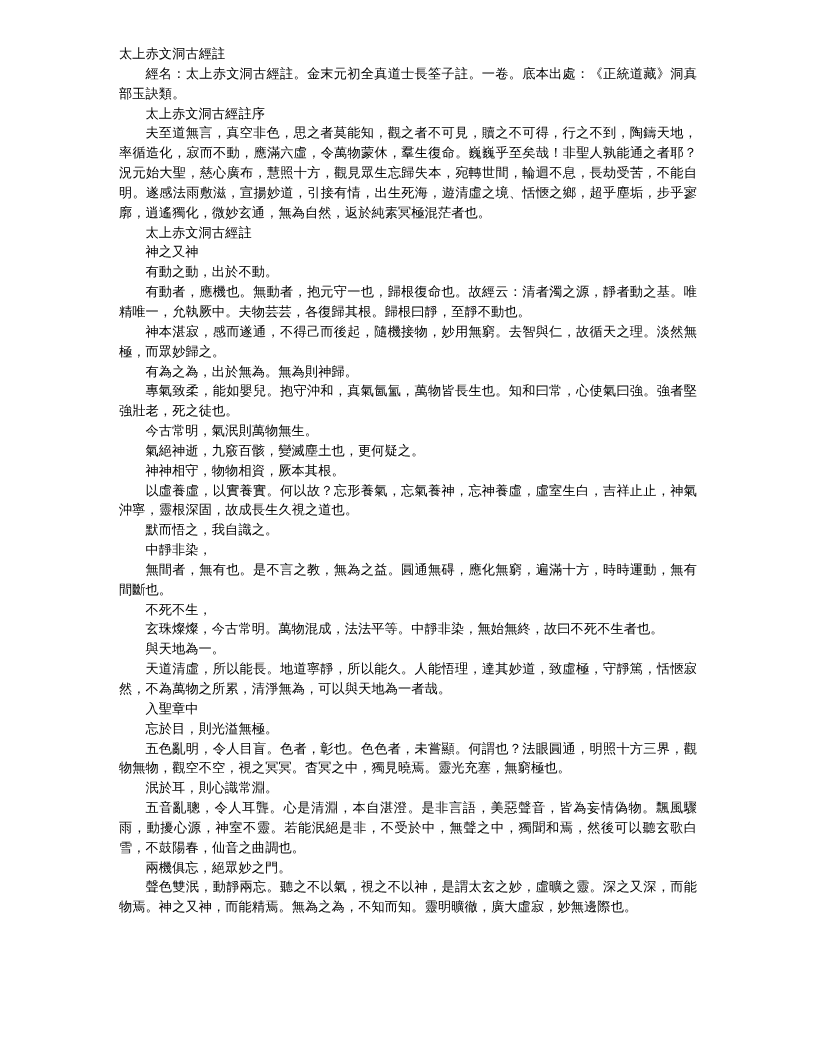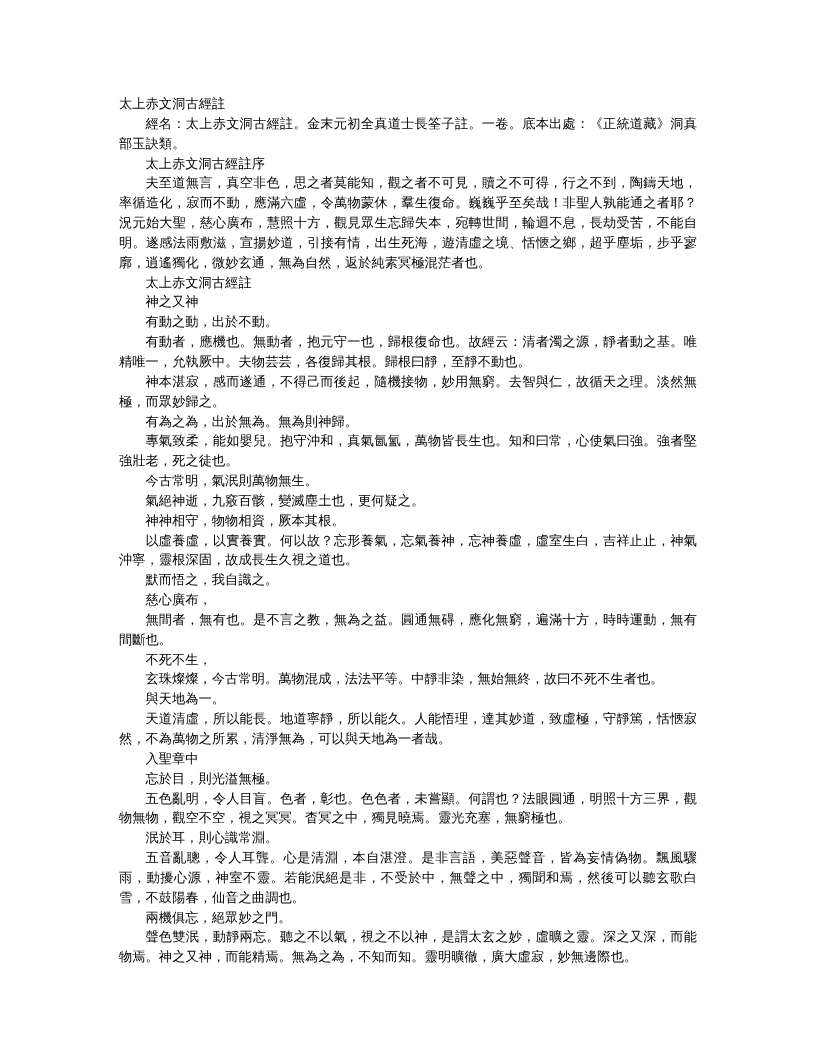--- a/index.html
+++ b/index.html
@@ -11,21 +11,21 @@
     width: 816px;
     height: 1056px;
     font-family: "DejaVu Serif", "Liberation Serif", serif;
     color: #000000;
     -webkit-font-smoothing: none;
   }
   .page {
     box-sizing: border-box;
     width: 816px;
     height: 1056px;
-    padding: 94px 119px 0 119px;
+    padding: 44px 119px 0 119px;
     background: #ffffff;
     position: relative;
   }
   .doc-body {
     width: 578px;
   }
   
   p.para {
     margin: 0;
     padding: 0;
@@ -57,21 +57,21 @@
     <p class="para">有動之動，出於不動。</p>
     <p class="para">有動者，應機也。無動者，抱元守一也，歸根復命也。故經云：清者濁之源，靜者動之基。唯精唯一，允執厥中。夫物芸芸，各復歸其根。歸根曰靜，至靜不動也。</p>
     <p class="para">神本湛寂，感而遂通，不得己而後起，隨機接物，妙用無窮。去智與仁，故循天之理。淡然無極，而眾妙歸之。</p>
     <p class="para">有為之為，出於無為。無為則神歸。</p>
     <p class="para">專氣致柔，能如嬰兒。抱守沖和，真氣氤氳，萬物皆長生也。知和曰常，心使氣曰強。強者堅強壯老，死之徒也。</p>
     <p class="para">今古常明，氣泯則萬物無生。</p>
     <p class="para">氣絕神逝，九竅百骸，變滅塵土也，更何疑之。</p>
     <p class="para">神神相守，物物相資，厥本其根。</p>
     <p class="para">以虛養虛，以實養實。何以故？忘形養氣，忘氣養神，忘神養虛，虛室生白，吉祥止止，神氣沖寧，靈根深固，故成長生久視之道也。</p>
     <p class="para">默而悟之，我自識之。</p>
-    <p class="para">慈心廣布，</p>
+    <p class="para">中靜非染，</p>
     <p class="para">無間者，無有也。是不言之教，無為之益。圓通無碍，應化無窮，遍滿十方，時時運動，無有間斷也。</p>
     <p class="para">不死不生，</p>
     <p class="para">玄珠燦燦，今古常明。萬物混成，法法平等。中靜非染，無始無終，故曰不死不生者也。</p>
     <p class="para">與天地為一。</p>
     <p class="para">天道清虛，所以能長。地道寧靜，所以能久。人能悟理，達其妙道，致虛極，守靜篤，恬愜寂然，不為萬物之所累，清淨無為，可以與天地為一者哉。</p>
     <p class="para">入聖章中</p>
     <p class="para">忘於目，則光溢無極。</p>
     <p class="para">五色亂明，令人目盲。色者，彰也。色色者，未嘗顯。何謂也？法眼圓通，明照十方三界，觀物無物，觀空不空，視之冥冥。杳冥之中，獨見曉焉。靈光充塞，無窮極也。</p>
     <p class="para">泯於耳，則心識常淵。</p>
     <p class="para">五音亂聰，令人耳聾。心是清淵，本自湛澄。是非言語，美惡聲音，皆為妄情偽物。飄風驟雨，動擾心源，神室不靈。若能泯絕是非，不受於中，無聲之中，獨聞和焉，然後可以聽玄歌白雪，不鼓陽春，仙音之曲調也。</p>

